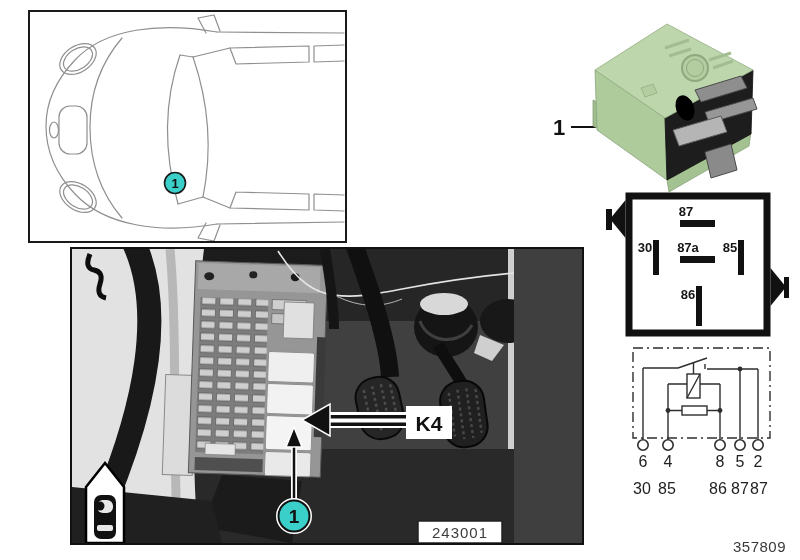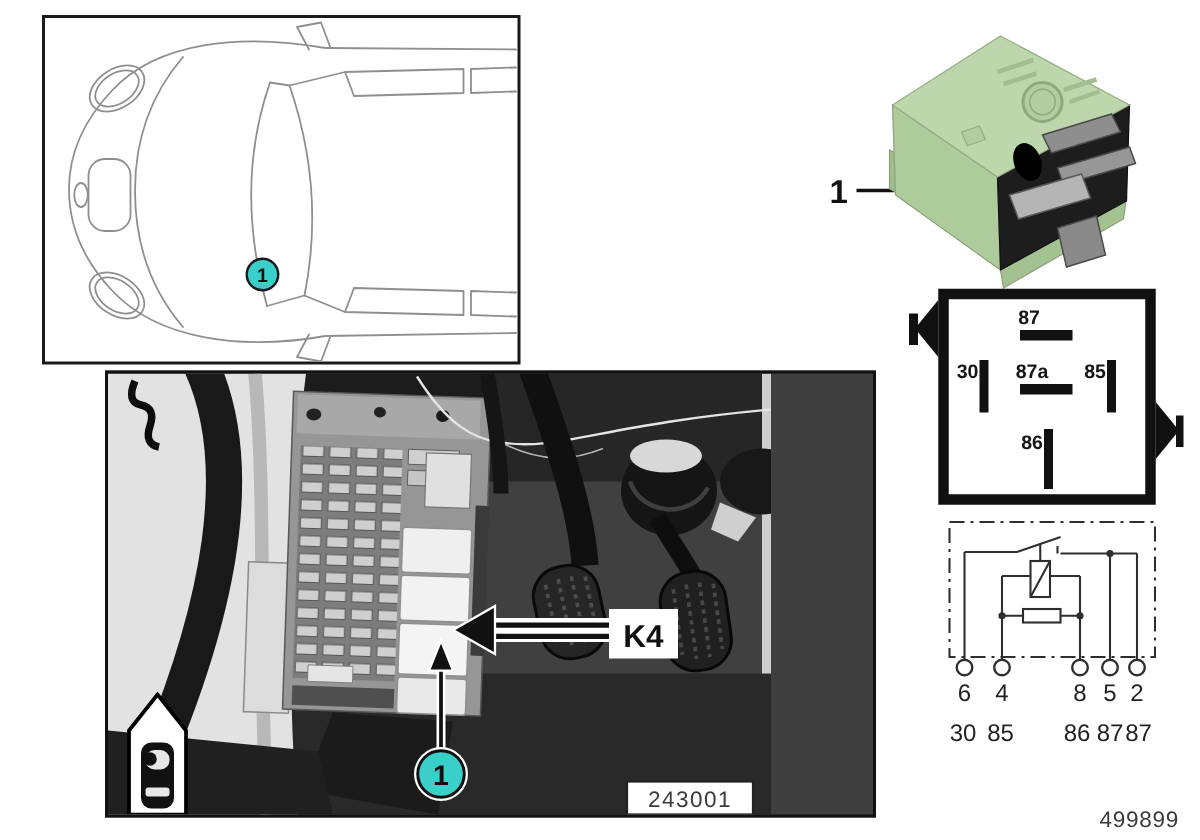--- a/index.html
+++ b/index.html
@@ -245,13 +245,13 @@
     <text x="140" y="129">5</text>
     <text x="158" y="129">2</text>
     <text x="42" y="156">30</text>
     <text x="67" y="156">85</text>
     <text x="118" y="156">86</text>
     <text x="140" y="156">87</text>
     <text x="159" y="156">87</text>
   </g>
 </svg>
 
-<div id="footer-ref" class="abs">499899</div>
+<div id="footer-ref" class="abs">357809</div>
 
 </body></html>

